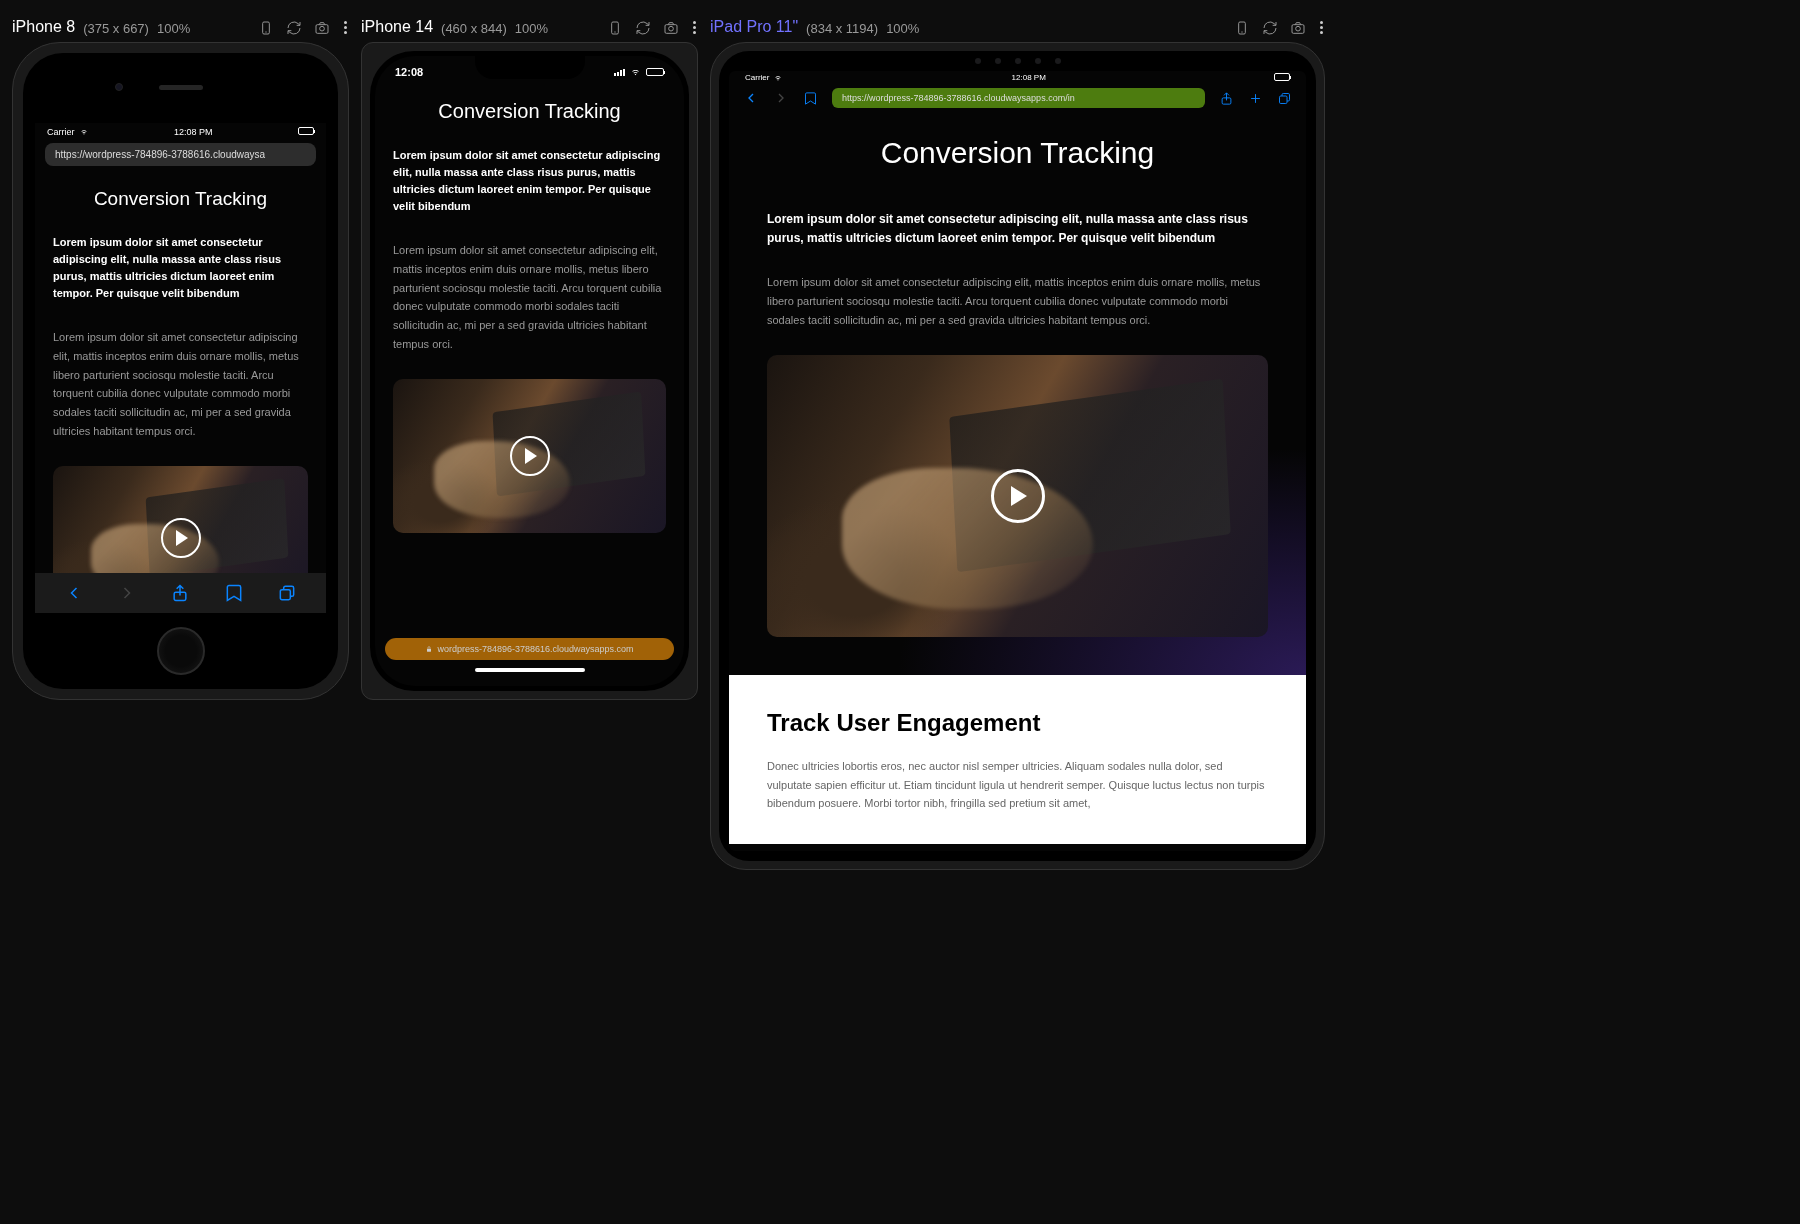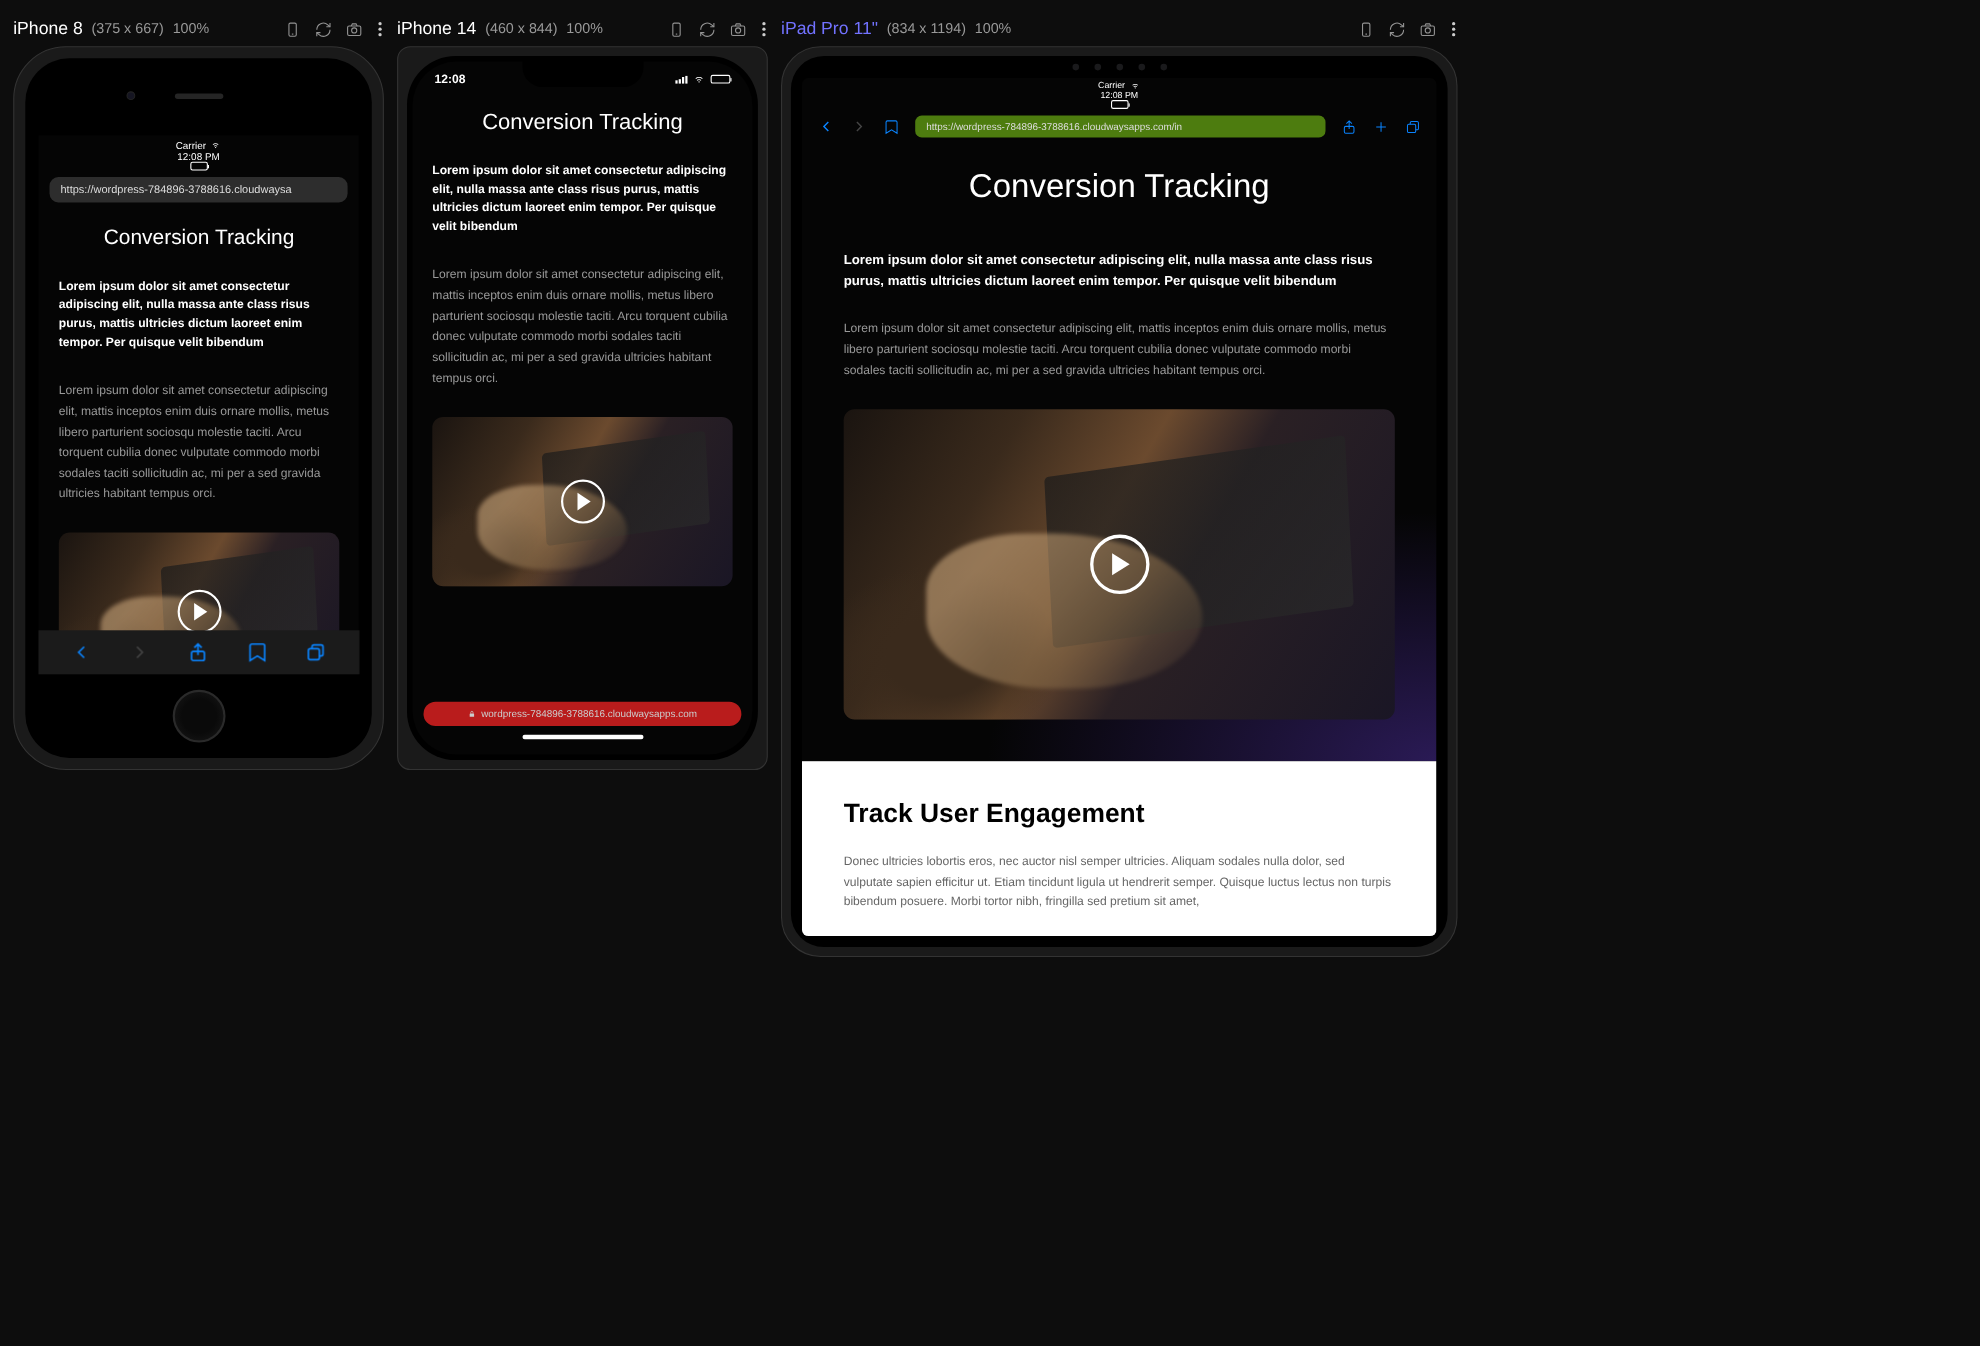--- a/index.html
+++ b/index.html
@@ -1,18 +1,18 @@
 <!DOCTYPE html>
 <html><head>
 <meta charset="utf-8">
 <style>
 * { margin: 0; padding: 0; box-sizing: border-box; }
 body { background: #0d0d0d; font-family: -apple-system, BlinkMacSystemFont, "Segoe UI", Arial, sans-serif; color: #fff; display: flex; padding: 12px; gap: 12px; }
 .device-col { display: flex; flex-direction: column; }
-.device-header { display: flex; align-items: flex-start; gap: 8px; padding: 6px 0; }
+.device-header { display: flex; align-items: flex-end; gap: 8px; padding: 6px 0; }
 .device-name { font-size: 16px; font-weight: 500; color: #fff; }
 .device-name.ipad { color: #7272ff; }
 .device-dims { font-size: 13px; color: #999; }
 .device-zoom { font-size: 13px; color: #999; }
 .hdr-spacer { flex: 1; }
 .hdr-icons { display: flex; gap: 12px; align-items: center; }
 .hdr-icon { width: 16px; height: 16px; cursor: pointer; opacity: 0.7; }
 .hdr-icon svg { width: 100%; height: 100%; stroke: #ccc; fill: none; stroke-width: 1.5; }
 .dots { display: flex; flex-direction: column; gap: 2px; cursor: pointer; padding: 2px; }
 .dots span { width: 3px; height: 3px; background: #ccc; border-radius: 50%; }
@@ -32,21 +32,21 @@
 .ip14-screen { position: absolute; inset: 5px; border-radius: 40px; background: #050505; overflow: hidden; }
 
 
 .ipad-frame { width: 615px; height: 828px; background: #1a1a1a; border-radius: 36px; border: 1px solid #333; padding: 8px; position: relative; }
 .ipad-inner { width: 100%; height: 100%; background: #000; border-radius: 30px; position: relative; overflow: hidden; }
 .ipad-cams { position: absolute; top: 7px; left: 50%; transform: translateX(-50%); display: flex; gap: 14px; z-index: 5; }
 .ipad-cams span { width: 6px; height: 6px; background: #1a1a1c; border-radius: 50%; }
 .ipad-screen { position: absolute; inset: 20px 10px 10px 10px; background: #050505; overflow: hidden; border-radius: 6px; }
 
 
-.status-bar { display: flex; justify-content: space-between; align-items: center; padding: 4px 12px 2px; font-size: 9px; color: #fff; flex-direction: column; }
+.status-bar { display: flex; justify-content: space-between; align-items: flex-start; padding: 4px 12px 2px; font-size: 9px; color: #fff; }
 .status-bar.ipad-sb { font-size: 8px; padding: 2px 16px; }
 .sb-left, .sb-right { display: flex; align-items: center; gap: 4px; }
 .sb-center { font-size: 9px; }
 .sb-bat { width: 16px; height: 8px; border: 1px solid #fff; border-radius: 2px; position: relative; }
 .sb-bat::after { content: ''; position: absolute; right: -2px; top: 2px; width: 1px; height: 3px; background: #fff; }
 .sb-bat-fill { width: 100%; height: 100%; background: #fff; }
 .sb-wifi { width: 10px; height: 8px; }
 .sb-sig { display: flex; gap: 1px; align-items: flex-end; }
 .sb-sig span { width: 2px; background: #fff; }
 .sb-sig span:nth-child(1){height:3px}.sb-sig span:nth-child(2){height:4px}.sb-sig span:nth-child(3){height:6px}.sb-sig span:nth-child(4){height:7px}
@@ -84,21 +84,21 @@
 .ipad-page .play-btn::after { border-left-width: 16px; border-top-width: 10px; border-bottom-width: 10px; }
 
 
 .ip8-toolbar { position: absolute; bottom: 76px; left: 12px; right: 12px; height: 40px; background: #1b1b1b; display: flex; justify-content: space-around; align-items: center; padding: 0 12px; }
 .ip8-tb-icon { width: 20px; height: 20px; cursor: pointer; }
 .ip8-tb-icon svg { width: 100%; height: 100%; stroke: #0a84ff; fill: none; stroke-width: 1.8; }
 .ip8-tb-icon.disabled svg { stroke: #444; }
 
 
 .ip14-bottom { position: absolute; bottom: 14px; left: 10px; right: 10px; }
-.ip14-url { background: #b91c1c; border-radius: 12px; padding: 6px; text-align: center; font-size: 9px; color: #ccc; display: flex; align-items: center; justify-content: center; gap: 4px; margin-top: 21px; }
+.ip14-url { background: #a16207; border-radius: 12px; padding: 6px; text-align: center; font-size: 9px; color: #ccc; display: flex; align-items: center; justify-content: center; gap: 4px; margin-top: 21px; }
 .ip14-handle { width: 110px; height: 4px; background: #fff; border-radius: 3px; margin: 8px auto 0; }
 
 
 .ipad-white { background: #fff; color: #000; padding: 34px 38px; }
 .ipad-white h2 { font-size: 24px; font-weight: 700; margin-bottom: 20px; }
 .ipad-white p { font-size: 11px; color: #666; line-height: 1.7; }
 
 
 .wrist { position: absolute; bottom: -10%; left: -5%; width: 45%; height: 60%; background: radial-gradient(ellipse, #3a2a1c 30%, transparent 70%); border-radius: 50%; }
 .hand { position: absolute; bottom: 10%; left: 15%; width: 50%; height: 50%; background: linear-gradient(135deg, #c9a57a 20%, #8a6d4a 60%, transparent); border-radius: 40% 60% 50% 50%; opacity: 0.6; filter: blur(2px); }

